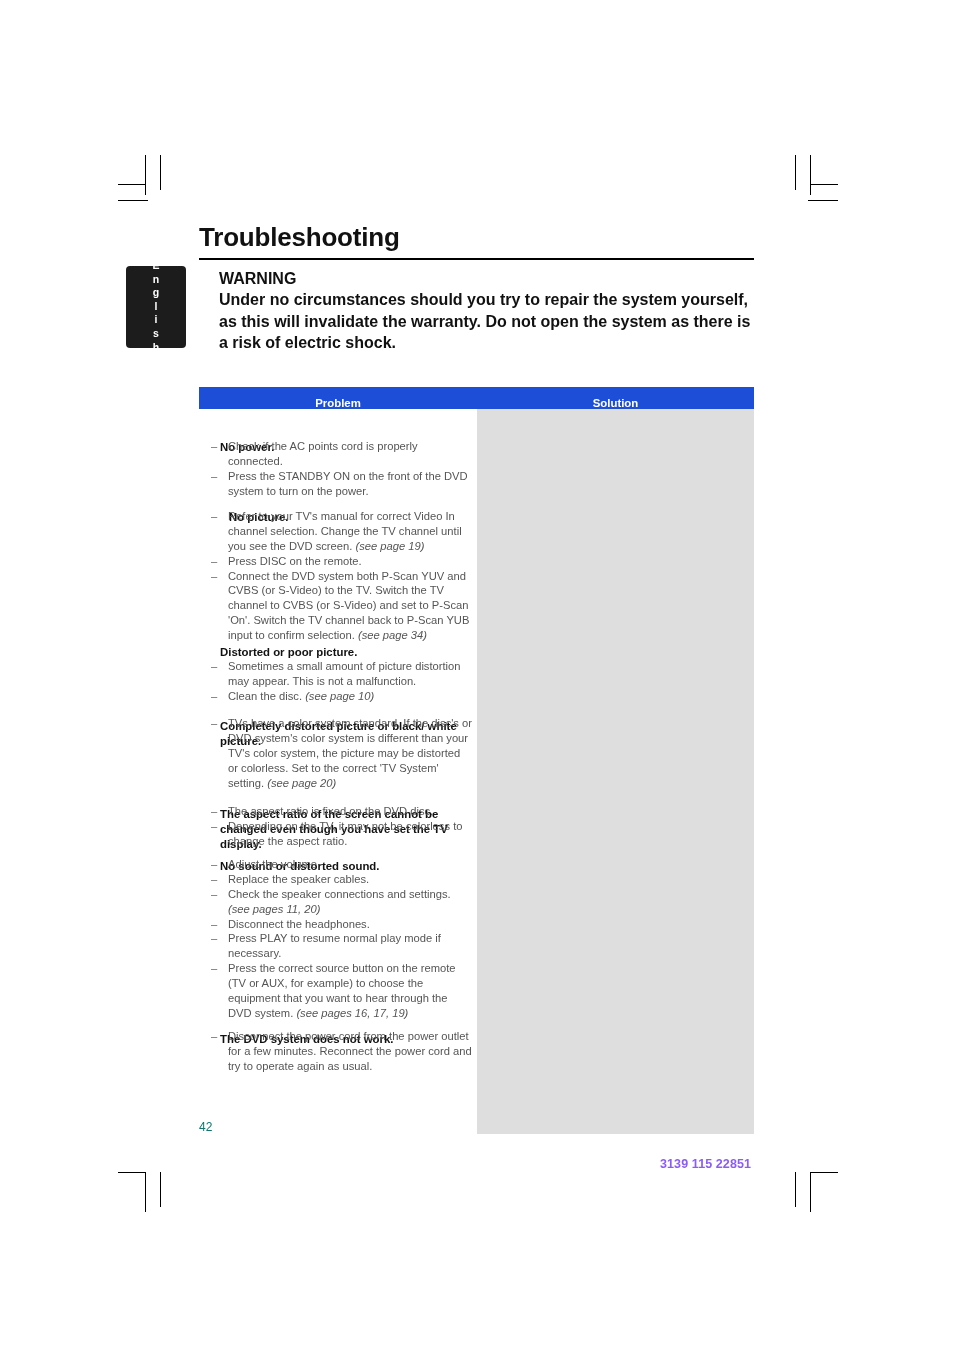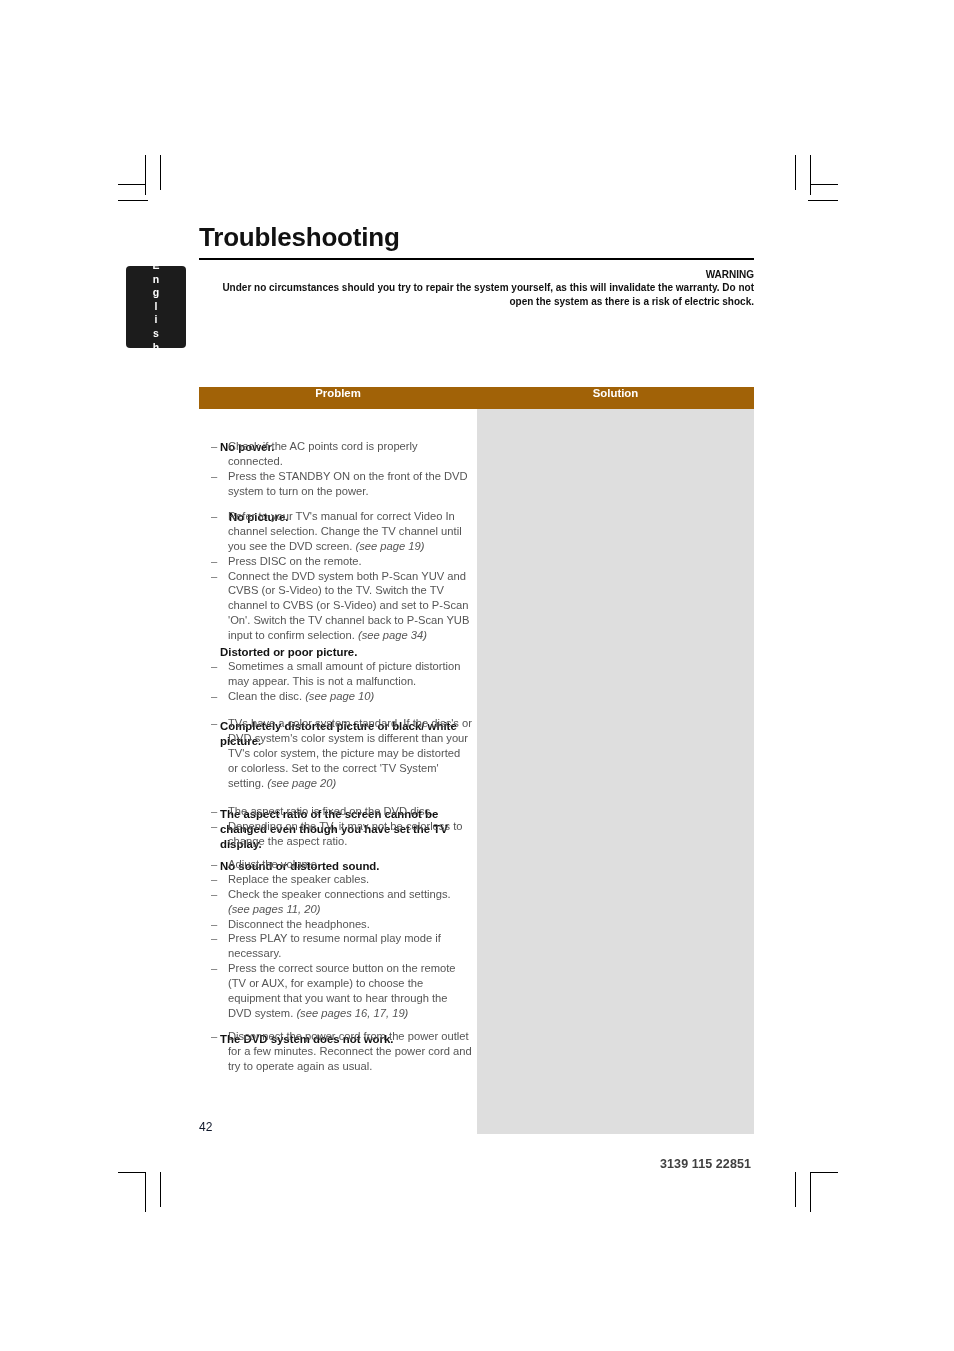--- a/index.html
+++ b/index.html
@@ -86,41 +86,40 @@
     writing-mode: vertical-rl;
     text-orientation: upright;
   }
 
   
   .warning-block {
     position: absolute;
     left: 219px;
     top: 268px;
     width: 535px;
-    font-size: 10px;
+    font-size: 16px;
     font-weight: bold;
     line-height: 1.33;
     color: #111;
-    text-align: right;
   }
   .warning-block p { margin: 0; }
   .warning-gap { height: 12px; }
 
   
   .tbl {
     position: absolute;
     left: 199px;
     top: 387px;
     width: 555px;
   }
   .tbl-head {
     display: flex;
-    background: #a16207;
+    background: #1d4ed8;
     height: 22px;
-    align-items: flex-start;
+    align-items: flex-end;
   }
   .th {
     color: #ffffff;
     font-size: 11.4px;
     font-weight: bold;
     text-align: center;
   }
   .th-problem { width: 278px; }
   .th-solution { width: 277px; }
 
@@ -169,29 +168,29 @@
   }
   .sol-text { flex: 1; }
   .sol-text i { font-style: italic; }
 
   
   .page-number {
     position: absolute;
     left: 199px;
     top: 1120px;
     font-size: 12px;
-    color: #0f172a;
+    color: #0f766e;
   }
   .doc-code {
     position: absolute;
     left: 660px;
     top: 1157px;
     font-size: 12.5px;
     font-weight: bold;
-    color: #404040;
+    color: #8b5cf6;
     letter-spacing: 0.1px;
   }
 </style>
 </head>
 <body>
 
 <div class="crop crop-v tl-v1"></div>
 <div class="crop crop-v tl-v2"></div>
 <div class="crop crop-h tl-h1"></div>
 <div class="crop crop-h tl-h2"></div>

